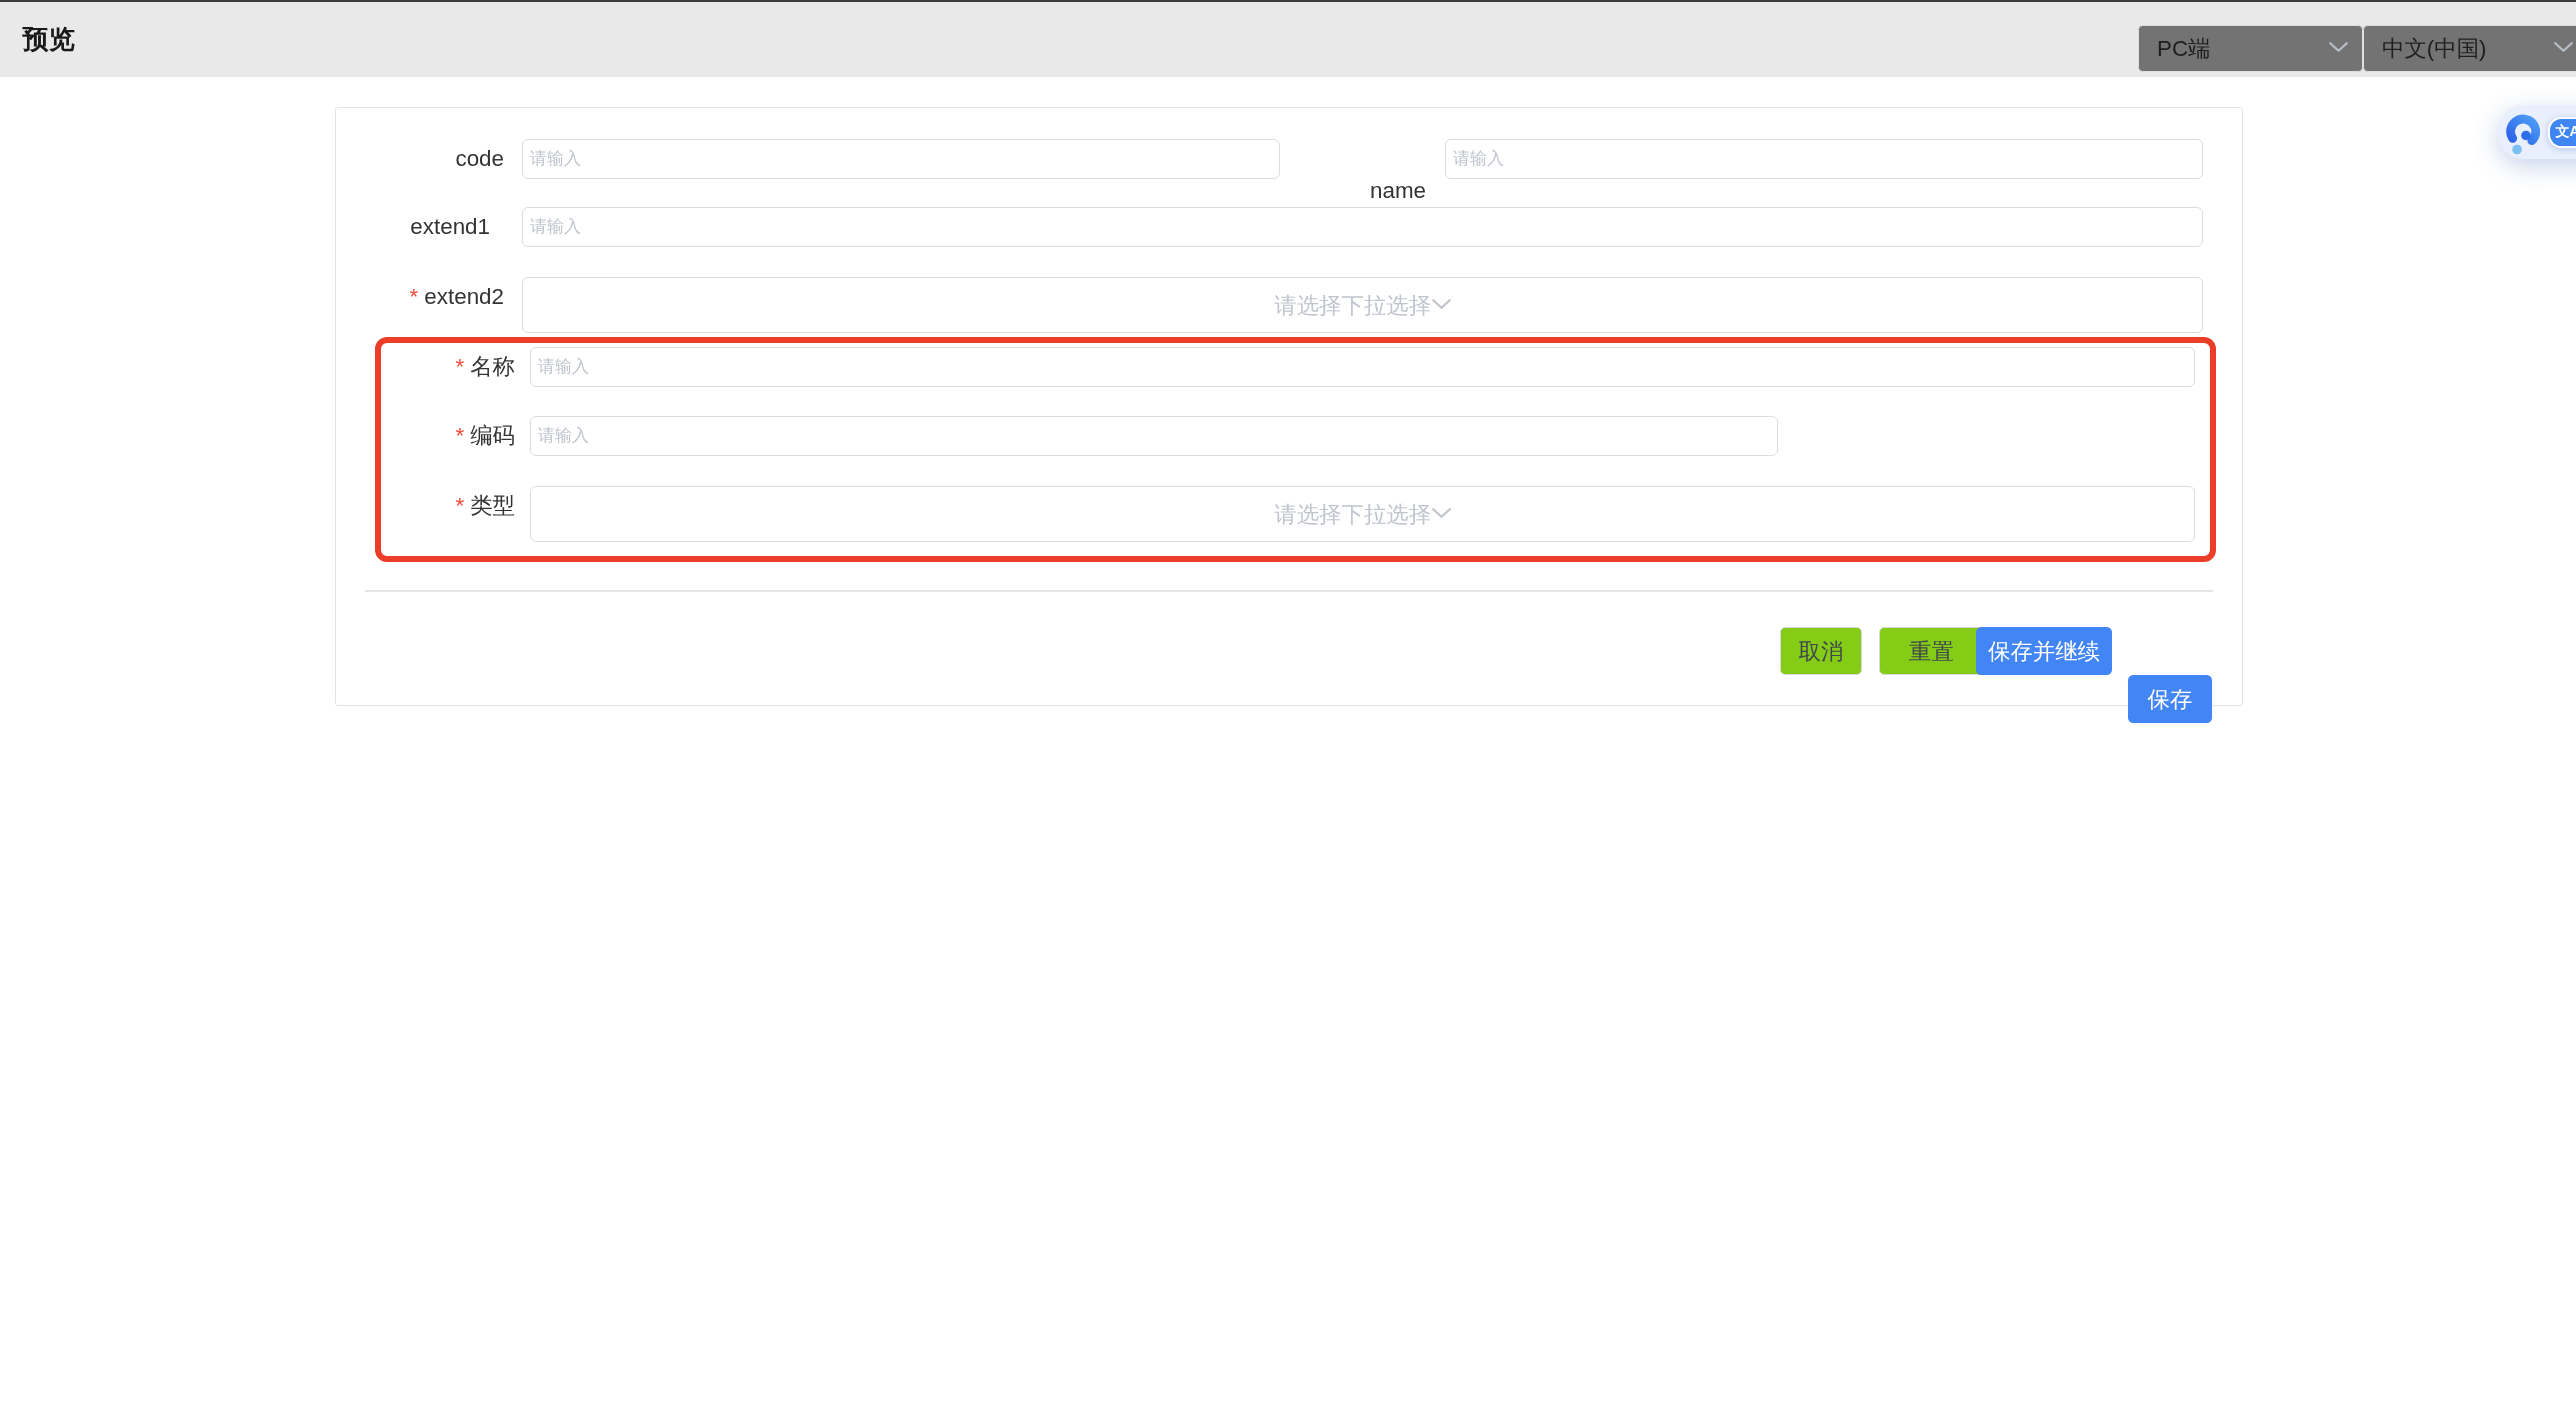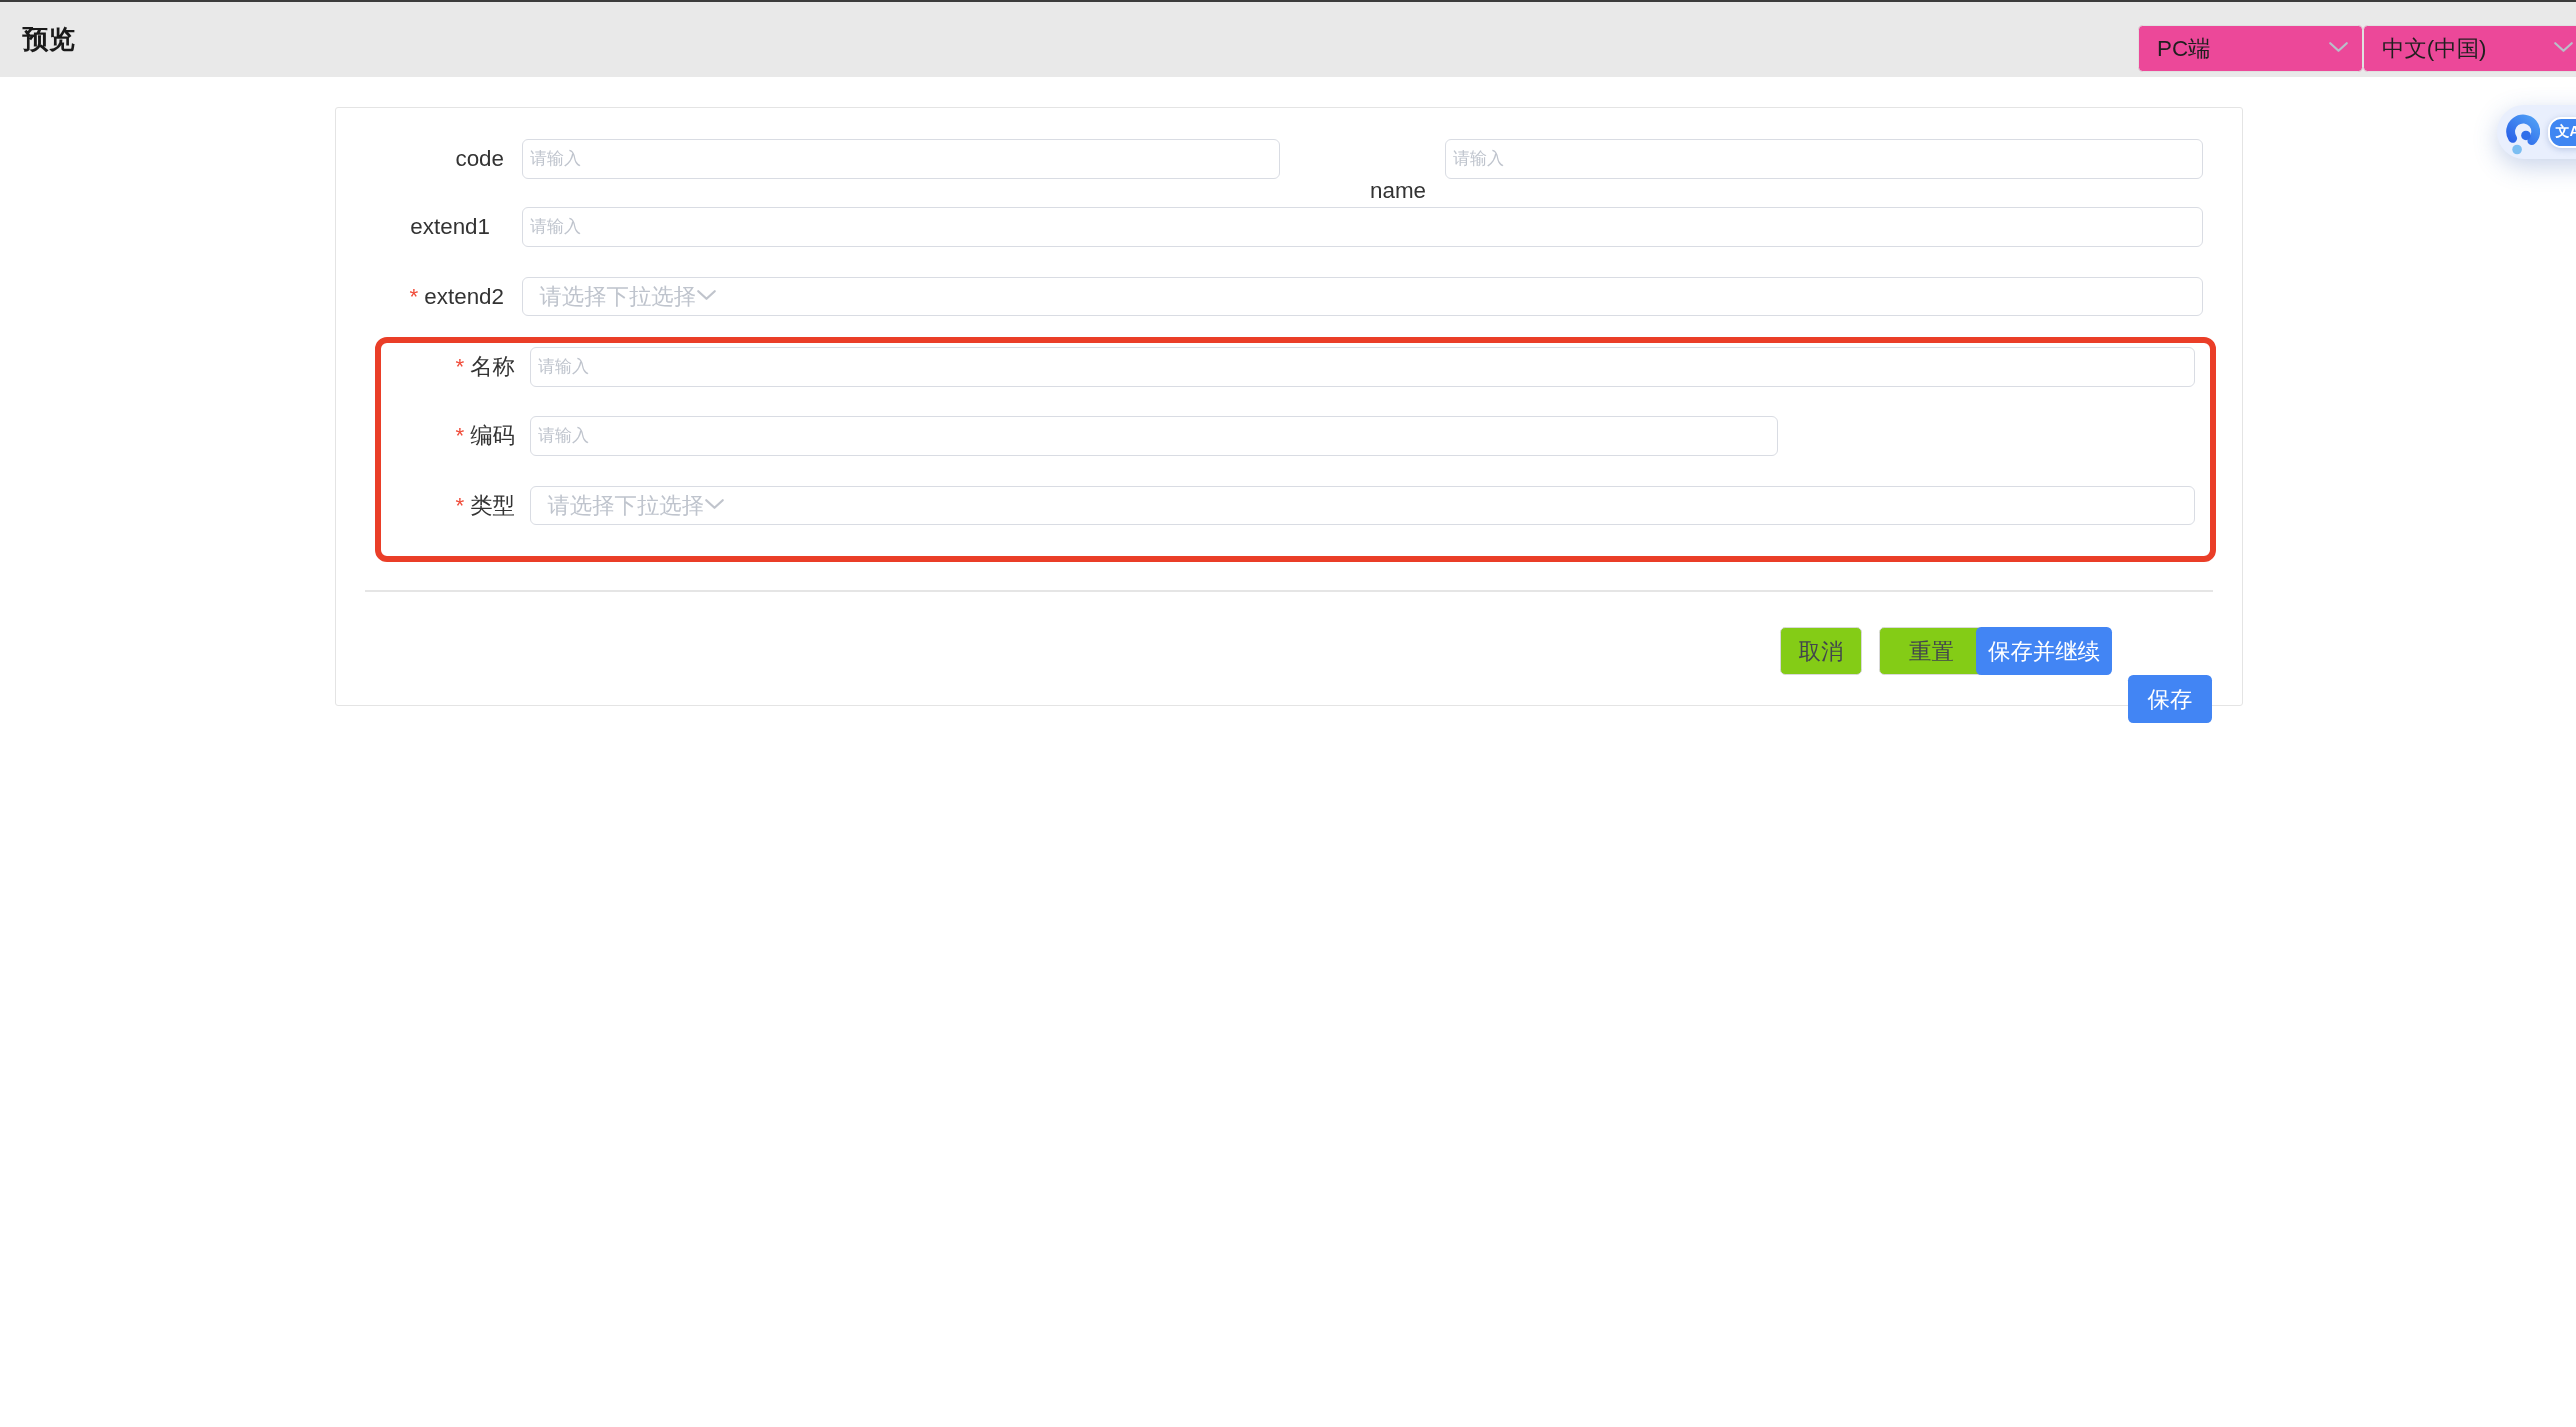--- a/index.html
+++ b/index.html
@@ -14,21 +14,21 @@
   
   #top-edge{left:0;top:0;width:2576px;height:1.5px;background:#3c3c3c;}
 
   
   #header{left:0;top:1.5px;width:2576px;height:75px;background:#e9e9e9;}
   #page-title{
     position:absolute;left:22.4px;top:0;height:75px;line-height:75px;
     font-size:26px;color:#1a1a1a;font-weight:700;letter-spacing:0.7px;
   }
   .hdr-select{
-    position:absolute;top:23px;height:45px;background:#ec4899;
+    position:absolute;top:23px;height:45px;background:#737373;
     border:0.7px solid #e0e0e0;border-radius:4.5px;
     display:flex;align-items:center;justify-content:space-between;
     padding:0 13.4px 0 18px;cursor:pointer;
   }
   #device-select{left:2138px;width:192px;}
   #locale-select{left:2363px;width:192px;}
   .hdr-select .val{font-size:22.4px;color:#1f1f1f;}
   .chev{flex:0 0 auto;}
 
   
@@ -44,23 +44,23 @@
   }
   .req{color:#f04c3a;margin-right:6px;font-size:22.4px;}
   .f-input{
     position:absolute;height:40px;box-sizing:border-box;
     border:0.7px solid #d9dce3;border-radius:6px;background:#fff;
     padding:0 7px;font-size:17px;color:#333;outline:none;
     font-family:"Liberation Sans","DejaVu Sans",sans-serif;
   }
   .f-input::placeholder{color:#bfc4cd;opacity:1;}
   .f-select{
-    position:absolute;height:39px;box-sizing:border-box;
+    position:absolute;height:56px;box-sizing:border-box;
     border:0.7px solid #d9dce3;border-radius:6px;background:#fff;
-    display:flex;align-items:center;justify-content:flex-start;
+    display:flex;align-items:center;justify-content:center;
     padding:0 15px 0 16.4px;cursor:pointer;
   }
   .f-select .ph{font-size:22.4px;color:#bfc4cd;}
 
   
   #lbl-code   {left:335px; top:139px;width:169px;}
   #inp-code   {left:522px; top:139px;width:758px;}
   #lbl-name   {left:1257px;top:139px;width:169px;margin-top:32px;}
   #inp-name   {left:1445px;top:139px;width:758px;}
   #lbl-extend1{left:321px; top:207px;width:169px;}

